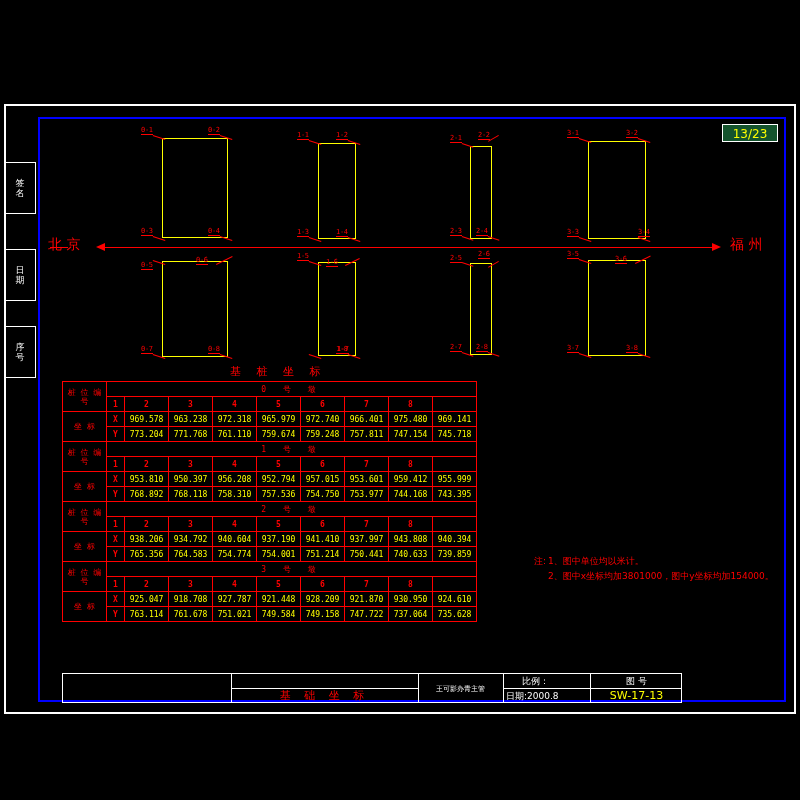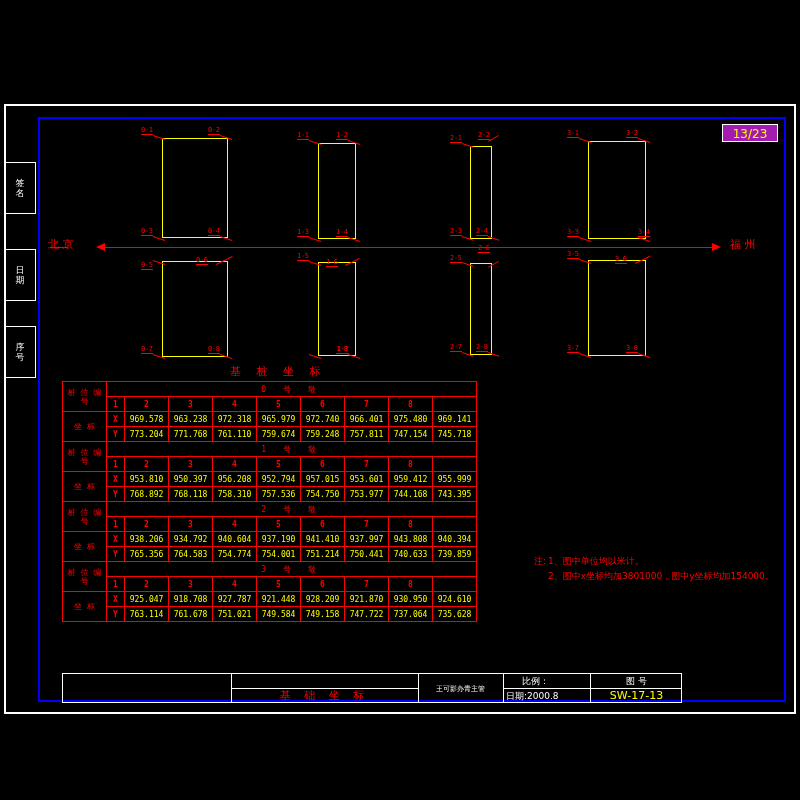--- a/index.html
+++ b/index.html
@@ -16,41 +16,41 @@
   .margin-tab{position:absolute;left:0px;width:32px;border:1px solid #ffffff;box-sizing:border-box;
        color:#ffffff;font-size:9px;line-height:10px;text-align:center;display:flex;flex-direction:column;
        align-items:center;justify-content:center;letter-spacing:0px;}
   .margin-tab span{display:block;}
   .mt1{top:58px;height:52px;}
   .mt2{top:145px;height:52px;}
   .mt3{top:222px;height:52px;}
 
   
   .pageno{position:absolute;right:6px;top:5px;width:56px;height:18px;border:1px solid #ffffff;
-       color:#ffff00;font-size:12px;line-height:18px;text-align:center;box-sizing:border-box;background:#a21caf;}
+       color:#ffff00;font-size:12px;line-height:18px;text-align:center;box-sizing:border-box;background:#14532d;}
 
   
   .drawing{position:absolute;left:40px;top:119px;width:744px;height:260px;}
 
   .pile-rect{position:absolute;border:1px solid #ffff00;box-sizing:border-box;}
 
   .corner-lbl{position:absolute;color:#ff0000;font-size:7px;line-height:8px;white-space:nowrap;
        font-family:"DejaVu Sans Mono","Liberation Mono",monospace;letter-spacing:-0.3px;}
   .corner-lbl::after{content:"";position:absolute;left:0;right:0;bottom:-1px;height:1px;background:#ff0000;}
 
   .leader{position:absolute;background:#ff0000;height:1px;transform-origin:0 0;}
 
   
   .axis{position:absolute;left:24px;top:128px;width:700px;height:1px;background:#ff0000;}
   .axis-dash{position:absolute;top:128px;height:1px;background:#ff0000;}
   .arrow-r{position:absolute;top:124px;width:0;height:0;border-left:9px solid #ff0000;
        border-top:4px solid transparent;border-bottom:4px solid transparent;}
   .arrow-l{position:absolute;top:124px;width:0;height:0;border-right:9px solid #ff0000;
        border-top:4px solid transparent;border-bottom:4px solid transparent;}
-  .axis-text{position:absolute;color:#ff0000;font-size:11px;line-height:11px;white-space:nowrap;}
+  .axis-text{position:absolute;color:#ff0000;font-size:14px;line-height:11px;white-space:nowrap;}
 
   
   .table-title{position:absolute;left:228px;top:362px;color:#ff0000;font-size:11px;letter-spacing:6px;}
   table.coord{position:absolute;left:62px;top:380px;border-collapse:collapse;
        border:1px solid #ff0000;table-layout:fixed;}
   table.coord td{border:1px solid #ff0000;text-align:center;vertical-align:middle;
        font-size:8px;line-height:9px;padding:0;height:14px;
        font-family:"DejaVu Sans Mono","Liberation Mono",monospace;}
   td.hdr{color:#ff0000;font-family:"DejaVu Sans","Liberation Sans",sans-serif;}
   td.grp{color:#ff0000;letter-spacing:6px;font-family:"DejaVu Sans","Liberation Sans",sans-serif;}
@@ -156,21 +156,21 @@
       <div class="corner-lbl" style="left:438px;top:12px;">2-2</div>
       <div class="leader" style="left:448px;top:22px;width:12px;transform:rotate(-30deg);"></div>
       <div class="corner-lbl" style="left:410px;top:108px;">2-3</div>
       <div class="leader" style="left:422px;top:117px;width:12px;transform:rotate(18deg);"></div>
       <div class="corner-lbl" style="left:436px;top:108px;">2-4</div>
       <div class="leader" style="left:448px;top:117px;width:12px;transform:rotate(18deg);"></div>
 
       <div class="pile-rect" style="left:430px;top:144px;width:22px;height:92px;"></div>
       <div class="corner-lbl" style="left:410px;top:135px;">2-5</div>
       <div class="leader" style="left:422px;top:143px;width:12px;transform:rotate(18deg);"></div>
-      <div class="corner-lbl" style="left:438px;top:125px;">2-6</div>
+      <div class="corner-lbl" style="left:438px;top:131px;">2-6</div>
       <div class="leader" style="left:448px;top:148px;width:12px;transform:rotate(-30deg);"></div>
       <div class="corner-lbl" style="left:410px;top:224px;">2-7</div>
       <div class="leader" style="left:422px;top:233px;width:12px;transform:rotate(18deg);"></div>
       <div class="corner-lbl" style="left:436px;top:224px;">2-8</div>
       <div class="leader" style="left:448px;top:233px;width:12px;transform:rotate(18deg);"></div>
 
       <div class="pile-rect" style="left:548px;top:22px;width:58px;height:98px;"></div>
       <div class="corner-lbl" style="left:527px;top:10px;">3-1</div>
       <div class="leader" style="left:539px;top:19px;width:13px;transform:rotate(18deg);"></div>
       <div class="corner-lbl" style="left:586px;top:10px;">3-2</div>

